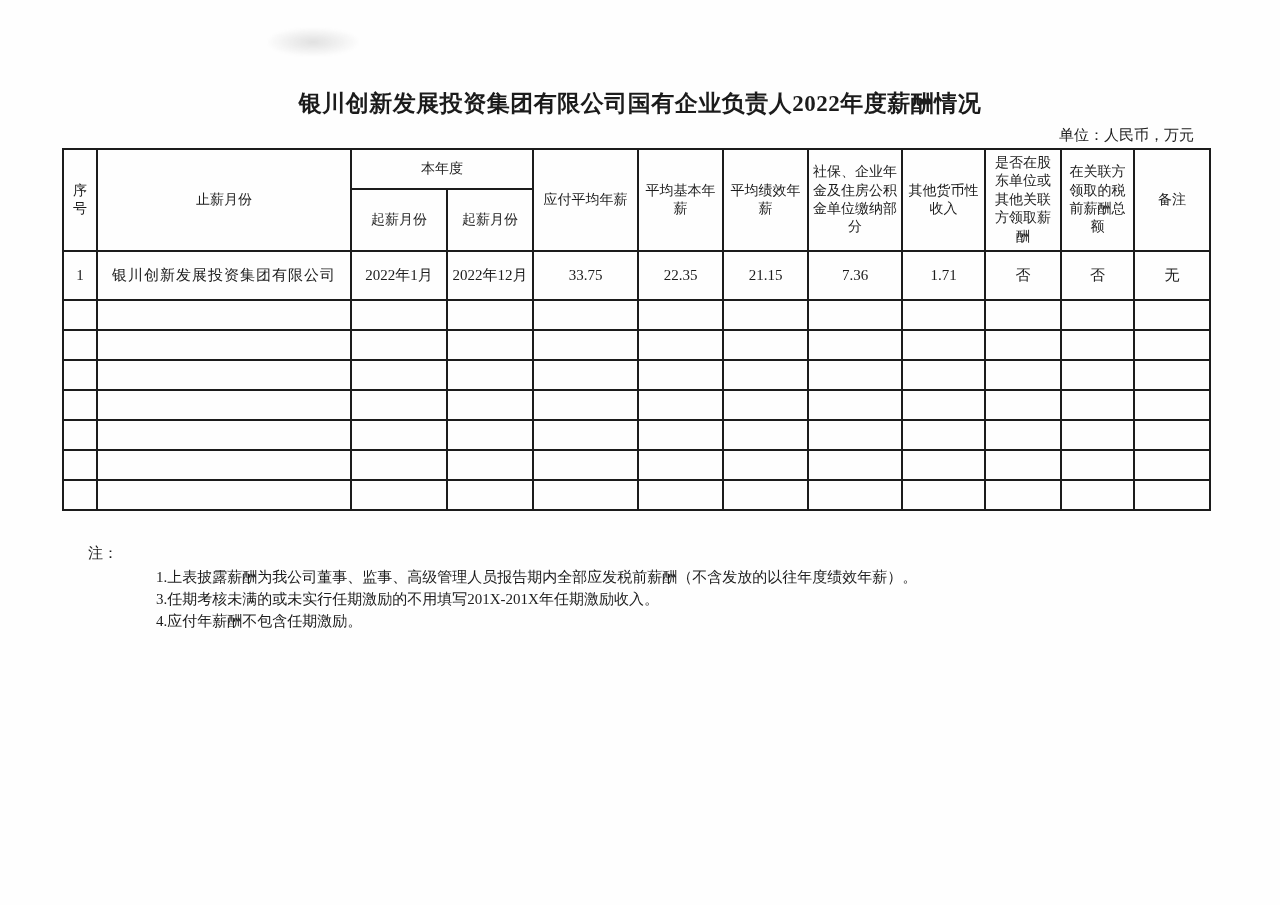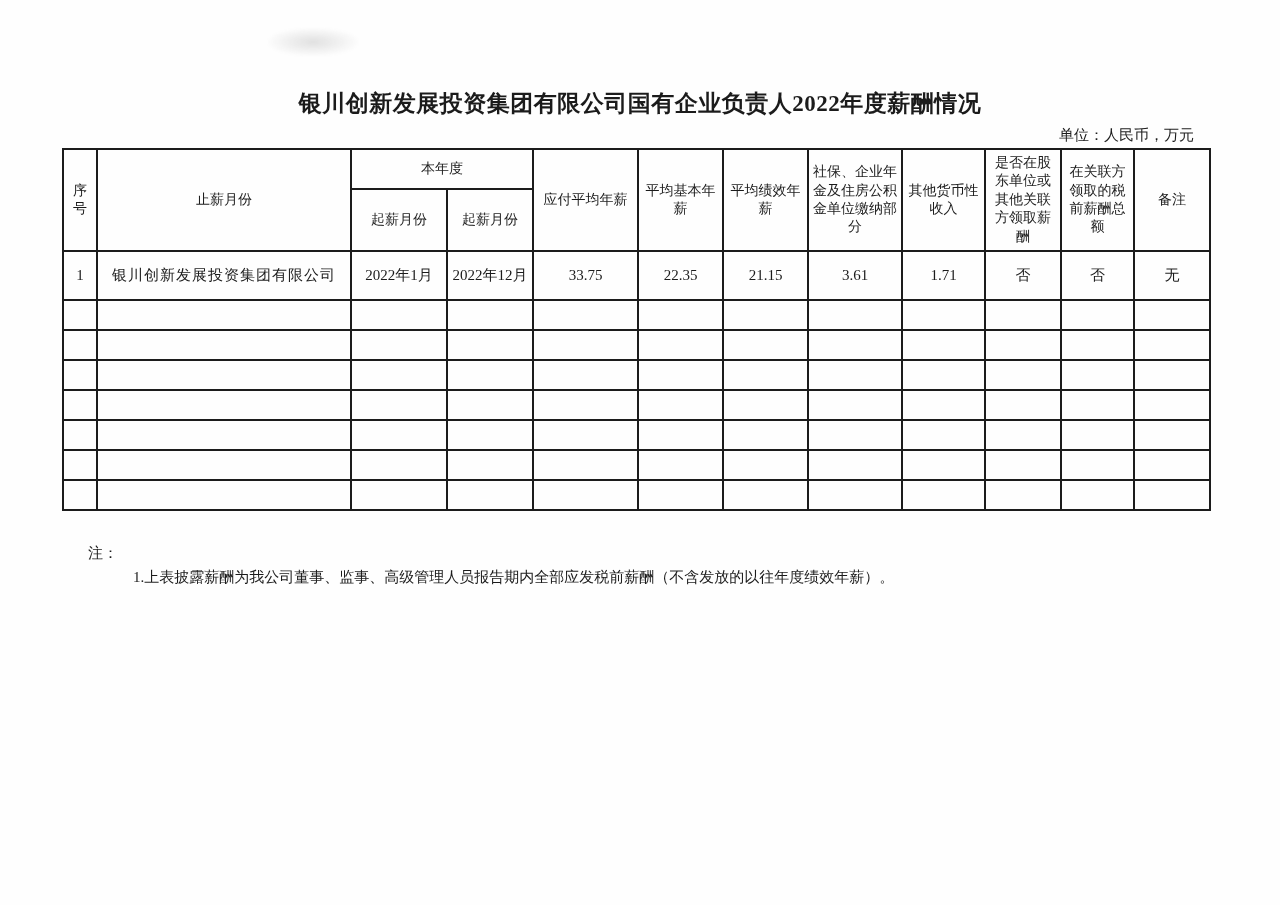--- a/index.html
+++ b/index.html
@@ -58,21 +58,21 @@
   .data-row td { height: 45px; font-size: 15px; }
   .data-row td.cell-company { letter-spacing: 1px; }
   .empty-row td { height: 26px; }
   .notes {
     position: absolute;
     left: 88px; top: 544px;
     font-size: 15px;
   }
   .notes-label { margin-bottom: 3px; }
   .note-line {
-    margin-left: 45px;
+    margin-left: 68px;
     line-height: 22px;
     white-space: nowrap;
   }
 </style>
 </head>
 <body>
 
 <div class="page">
 
   <div class="scan-artifact"></div>
@@ -117,21 +117,21 @@
     </thead>
     <tbody>
       <tr class="data-row">
         <td class="cell-seq">1</td>
         <td class="cell-company">银川创新发展投资集团有限公司</td>
         <td>2022年1月</td>
         <td>2022年12月</td>
         <td>33.75</td>
         <td>22.35</td>
         <td>21.15</td>
-        <td>3.61</td>
+        <td>7.36</td>
         <td>1.71</td>
         <td>否</td>
         <td>否</td>
         <td>无</td>
       </tr>
 
     <tr class="empty-row">
       <td></td>
       <td></td>
       <td></td>
@@ -234,15 +234,17 @@
       <td></td>
       <td></td>
       <td></td>
     </tr>
   </tbody>
   </table>
 
   <div class="notes">
     <div class="notes-label">注：</div>
     <div class="note-line">1.上表披露薪酬为我公司董事、监事、高级管理人员报告期内全部应发税前薪酬（不含发放的以往年度绩效年薪）。</div>
+    <div class="note-line">3.任期考核未满的或未实行任期激励的不用填写201X-201X年任期激励收入。</div>
+    <div class="note-line">4.应付年薪酬不包含任期激励。</div>
   </div>
 
 </div>
 
 </body></html>

